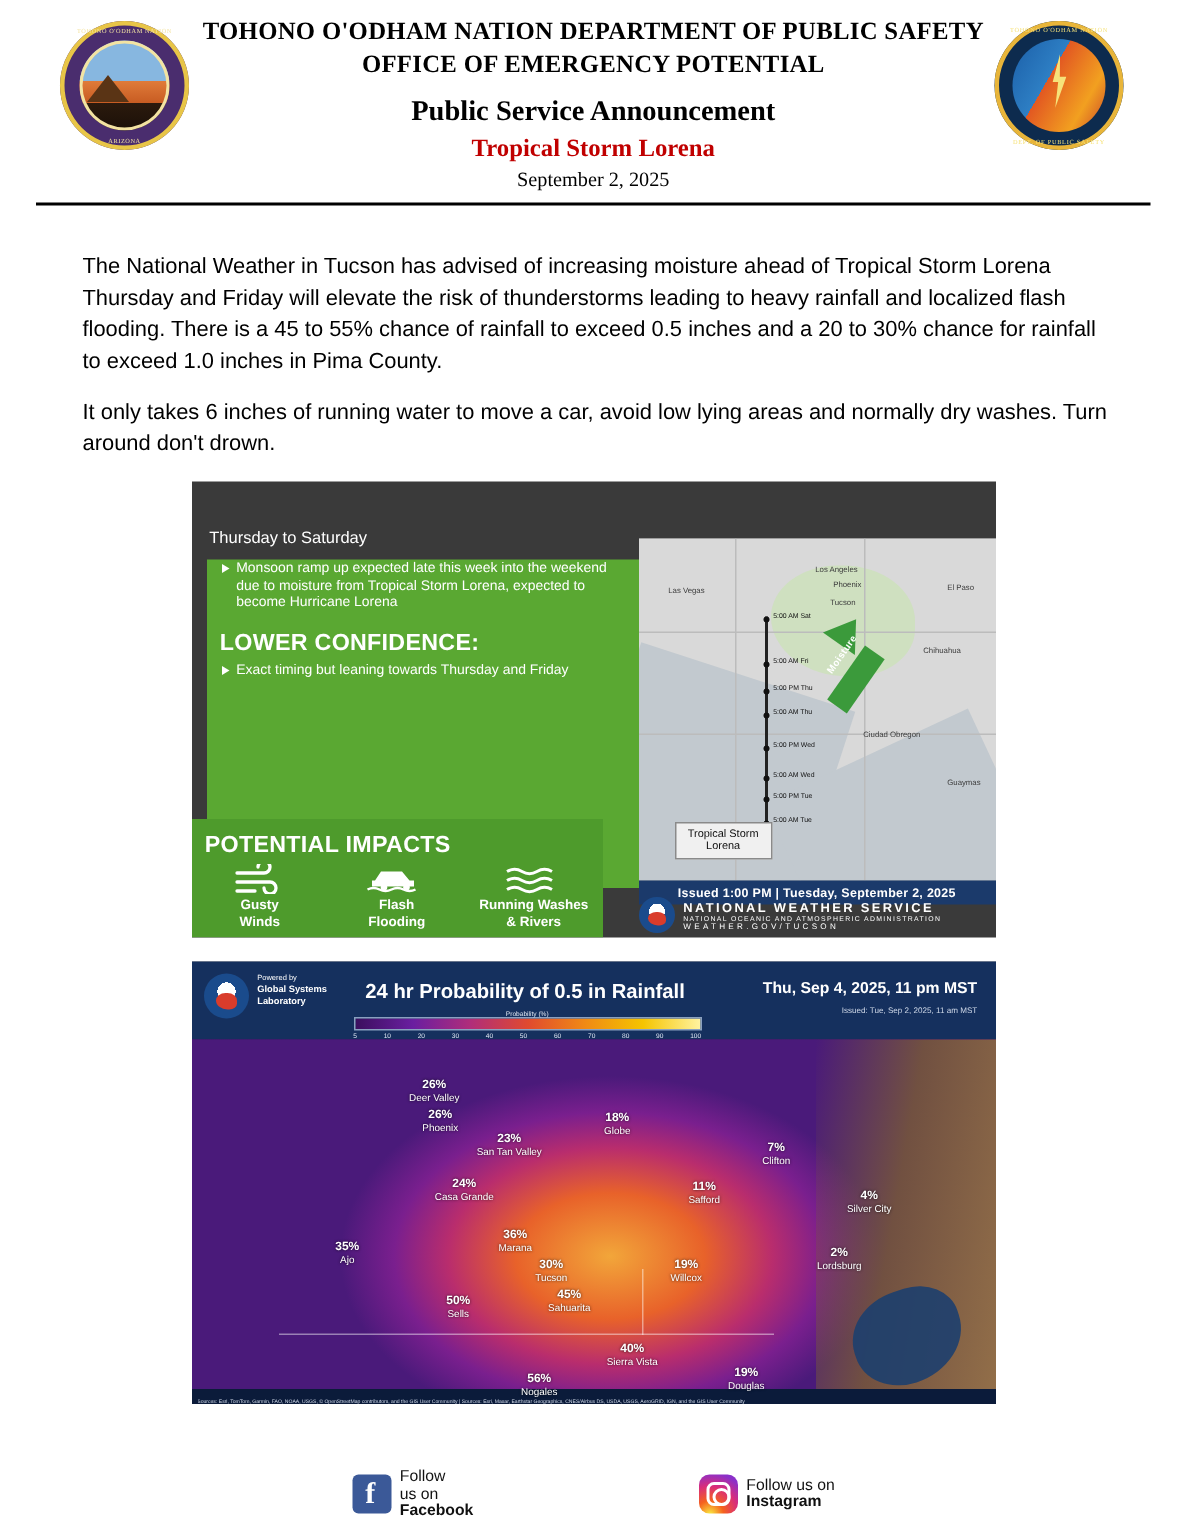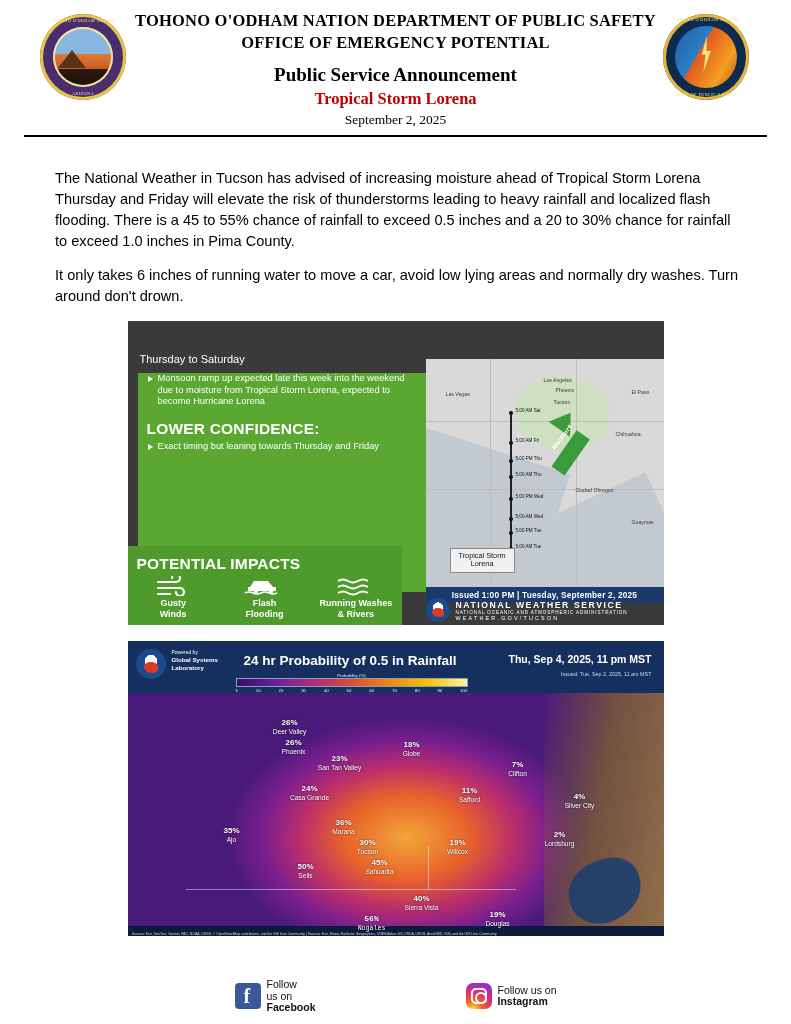--- a/index.html
+++ b/index.html
@@ -744,21 +744,21 @@
       <div class="g2-pt" style="left:452px;top:100px;"><span>4%</span><br><span class="city">Silver City</span></div>
       <div class="g2-pt" style="left:216px;top:126px;"><span>36%</span><br><span class="city">Marana</span></div>
       <div class="g2-pt" style="left:104px;top:134px;"><span>35%</span><br><span class="city">Ajo</span></div>
       <div class="g2-pt" style="left:240px;top:146px;"><span>30%</span><br><span class="city">Tucson</span></div>
       <div class="g2-pt" style="left:330px;top:146px;"><span>19%</span><br><span class="city">Willcox</span></div>
       <div class="g2-pt" style="left:432px;top:138px;"><span>2%</span><br><span class="city">Lordsburg</span></div>
       <div class="g2-pt" style="left:178px;top:170px;"><span>50%</span><br><span class="city">Sells</span></div>
       <div class="g2-pt" style="left:252px;top:166px;"><span>45%</span><br><span class="city">Sahuarita</span></div>
       <div class="g2-pt" style="left:294px;top:202px;"><span>40%</span><br><span class="city">Sierra Vista</span></div>
       <div class="g2-pt" style="left:370px;top:218px;"><span>19%</span><br><span class="city">Douglas</span></div>
-      <div class="g2-pt" style="left:244px;top:222px;font-family:Liberation Mono, monospace;"><span>56%</span><br><span class="city">Nogales</span></div>
+      <div class="g2-pt" style="left:232px;top:222px;"><span>56%</span><br><span class="city">Nogales</span></div>
     </div>
 
     <div class="g2-credit">Sources: Esri, TomTom, Garmin, FAO, NOAA, USGS, © OpenStreetMap contributors, and the GIS User Community | Sources: Esri, Maxar, Earthstar Geographics, CNES/Airbus DS, USDA, USGS, AeroGRID, IGN, and the GIS User Community</div>
   </div>
 
   <div class="footer">
     <div class="social">
       <div class="fb-mark"></div>
       <div>
         <div>Follow</div>

